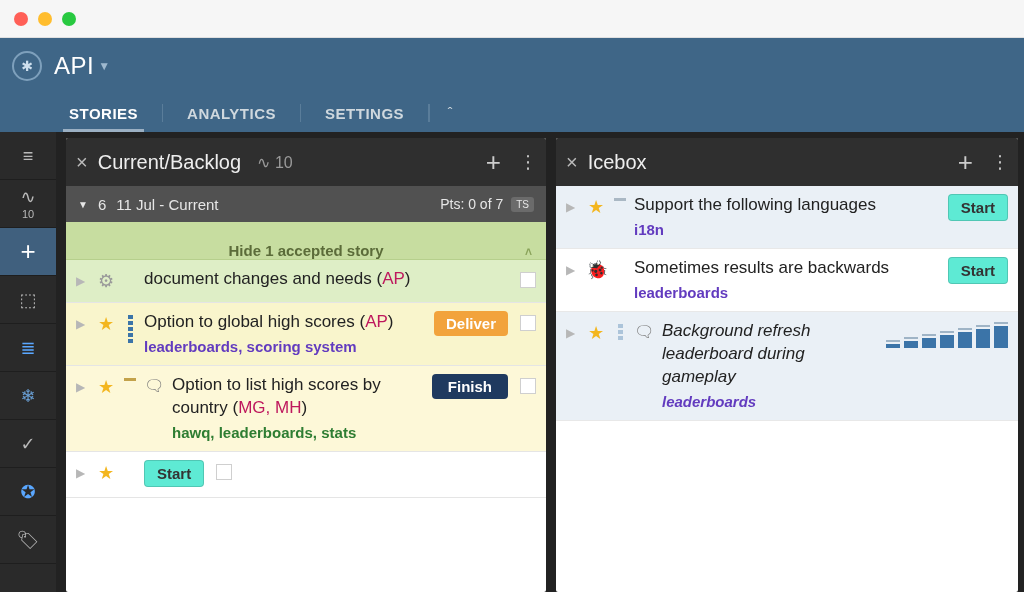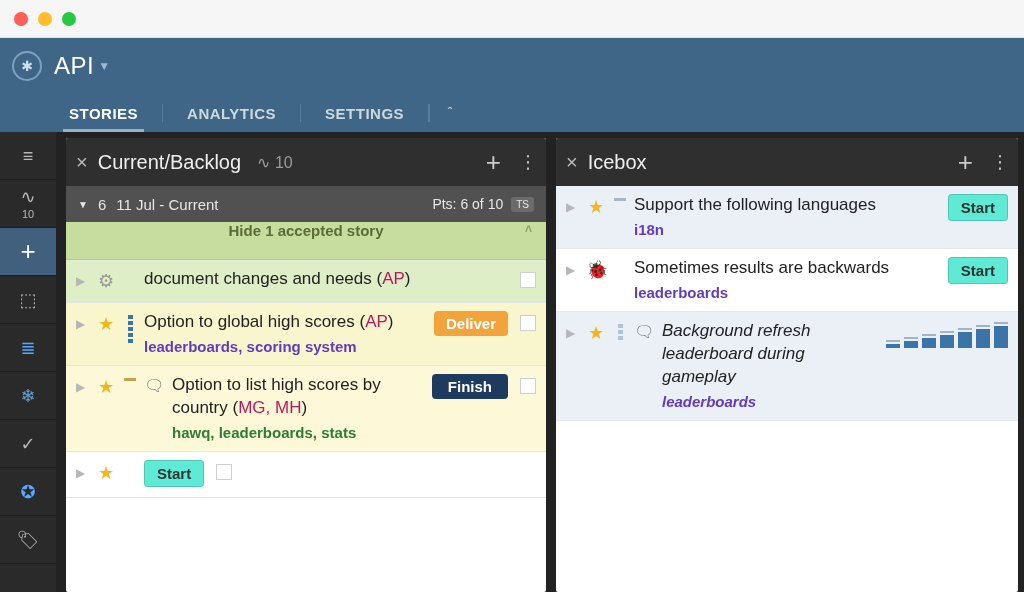--- a/index.html
+++ b/index.html
@@ -44,21 +44,21 @@
   .ph-plus { color:#ccc; font-size:26px; font-weight:300; cursor:pointer; padding:0 8px;}
   .ph-menu { color:#ccc; font-size:18px; cursor:pointer; letter-spacing:-1px; }
   
   .iter-head { height:36px; background:#515151; color:#e6e6e6; display:flex; align-items:center; padding:0 12px; font-size:15px;}
   .iter-left { display:flex; align-items:center; gap:10px;}
   .iter-caret { font-size:10px;}
   .iter-gap { flex:1;}
   .iter-pts { font-size:14px;}
   .iter-ts { background:#6b6b6b; padding:2px 5px; border-radius:3px; font-size:10px; margin-left:8px;}
   
-  .accepted-banner { height:38px; background:#c7dda0; color:#5b6b39; display:flex; align-items:flex-start; justify-content:center; font-size:15px; font-weight:600; position:relative; border-bottom:1px solid #b6cf8c;}
+  .accepted-banner { height:38px; background:#c7dda0; color:#5b6b39; display:flex; align-items:flex-end; justify-content:center; font-size:15px; font-weight:600; position:relative; border-bottom:1px solid #b6cf8c;}
   .accepted-banner .chev { position:absolute; right:14px; color:#8aa35a; font-size:12px;}
   
   .story { display:flex; align-items:flex-start; padding:8px 10px 10px 10px; border-bottom:1px solid #e5e5e5; gap:8px; font-size:17px; color:#222;}
   .story.green { background:#deeec6; }
   .story.yellow { background:#f9f5cc; }
   .story.yellow2 { background:#fdf8d8; }
   .story.blue { background:#eaf0f6; }
   .expander { color:#b7b7b7; font-size:12px; padding-top:6px; width:12px; cursor:pointer;}
   .type-icon { width:20px; font-size:18px; padding-top:2px; text-align:center;}
   .star { color:#f3b61f; }
@@ -165,21 +165,21 @@
         <span class="ph-menu">⋮</span>
       </div>
 
       <div class="iter-head">
         <div class="iter-left">
           <span class="iter-caret">▼</span>
           <span>6</span>
           <span>11 Jul - Current</span>
         </div>
         <span class="iter-gap"></span>
-        <span class="iter-pts">Pts: 6 of 10</span>
+        <span class="iter-pts">Pts: 0 of 7</span>
         <span class="iter-ts">TS</span>
       </div>
 
       <div class="accepted-banner">
         <span>Hide 1 accepted story</span>
         <span class="chev">˄</span>
       </div>
 
       <div class="story green">
         <span class="expander">▶</span>

